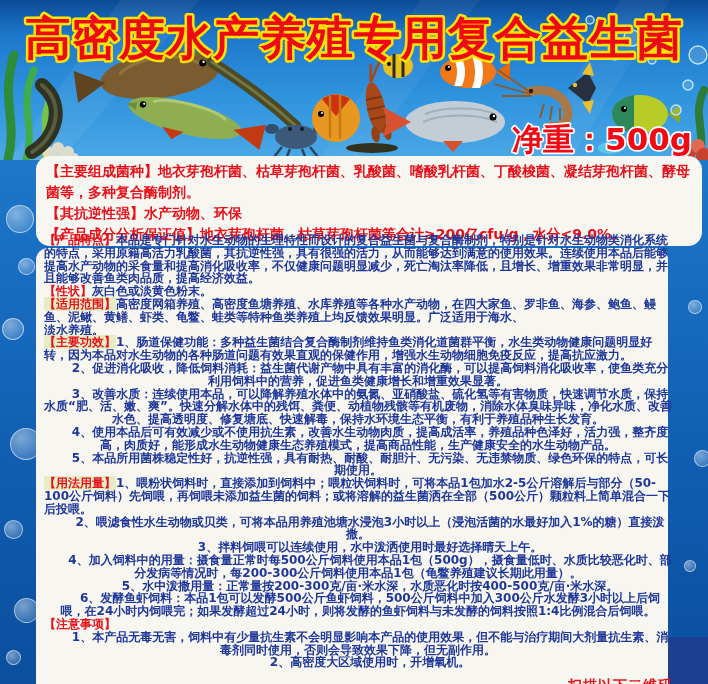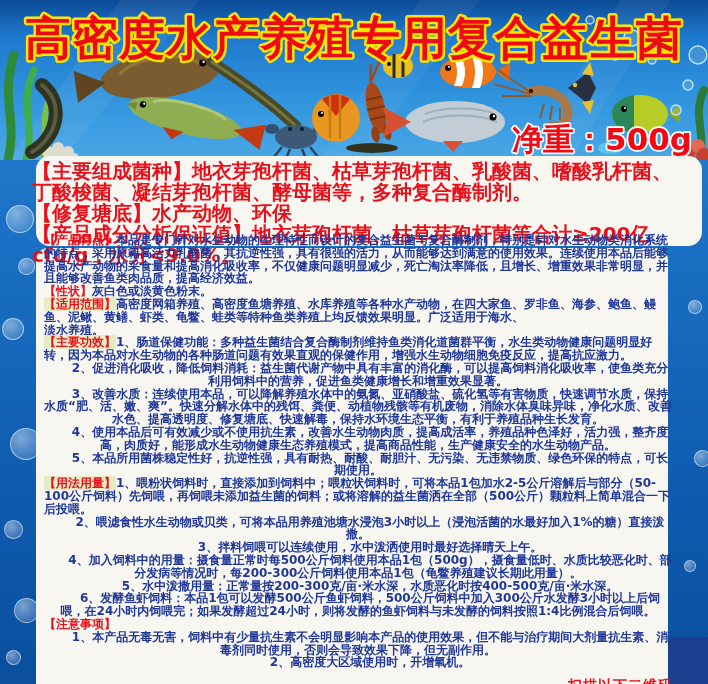--- a/index.html
+++ b/index.html
@@ -9,22 +9,22 @@
   .banner-svg{position:absolute;left:0;top:0;width:708px;height:160px;display:block;}
   
   .bubble{position:absolute;border-radius:50%;border:1px solid rgba(255,255,255,.55);
           background:radial-gradient(circle at 35% 30%,rgba(255,255,255,.45),rgba(255,255,255,.08));}
   .dark-rect{position:absolute;left:652px;top:637px;width:56px;height:47px;background:#1d3f8f;}
   
   .panel{position:absolute;background:#f8f6f1;}
   .panel-top{left:36px;top:156px;width:666px;height:90px;border-radius:14px;}
   .panel-main{left:36px;top:248px;width:632px;height:436px;border-radius:12px 12px 0 0;}
   
-  .comp-text{position:absolute;left:32px;top:161px;width:650px;
-             font-size:20px;line-height:21px;font-weight:bold;color:#e8101a;}
+  .comp-text{position:absolute;left:46px;top:161px;width:650px;
+             font-size:14px;line-height:21px;font-weight:bold;color:#e8101a;}
   .comp-text .para{white-space:normal;}
   
   .body-text{position:absolute;left:44px;top:234px;width:628px;
              font-size:12px;line-height:12.8px;font-weight:600;color:#1e3799;
              white-space:pre-wrap;}
   .body-text .para.indent{text-indent:2em;text-align:center;}
   .hdr{color:#e8101a;font-weight:bold;}
   .hdr.hl{background:#e6edc4;}
   
   .footer-cut{position:absolute;left:568px;top:675px;width:130px;height:9px;overflow:hidden;}
@@ -186,21 +186,21 @@
   <div class="bubble" style="left:694px;top:450px;width:15px;height:15px;"></div>
   <div class="bubble" style="left:684px;top:560px;width:10px;height:10px;"></div>
 
   <div class="dark-rect"></div>
 
   <div class="panel panel-top"></div>
   <div class="panel panel-main"></div>
 
   <div class="comp-text">
       <div class="para"><span class="hdr">【主要组成菌种】</span>地衣芽孢杆菌、枯草芽孢杆菌、乳酸菌、嗜酸乳杆菌、丁酸梭菌、凝结芽孢杆菌、酵母菌等，多种复合酶制剂。</div>
-      <div class="para"><span class="hdr">【修复塘底】</span>水产动物、环保</div>
+      <div class="para"><span class="hdr">【其抗逆性强】</span>水产动物、环保</div>
       <div class="para"><span class="hdr">【产品成分分析保证值】</span>地衣芽孢杆菌、枯草芽孢杆菌等合计≥200亿cfu/g，水分&lt;9.0%。</div>
     </div>
 
   <div class="body-text"><div class="section"><div class="para"><span class="hdr">【产品特点】</span>本品是专门针对水生动物的生理特性而设计的复合益生菌与复合酶制剂，特别是针对水生动物类消化系统的特点，采用原籍高活力乳酸菌，其抗逆性强，具有很强的活力，从而能够达到满意的使用效果。连续使用本品后能够提高水产动物的采食量和提高消化吸收率，不仅健康问题明显减少，死亡淘汰率降低，且增长、增重效果非常明显，并且能够改善鱼类肉品质，提高经济效益。</div></div><div class="section"><div class="para"><span class="hdr">【性状】</span>灰白色或淡黄色粉末。</div></div><div class="section"><div class="para"><span class="hdr hl">【适用范围】</span>高密度网箱养殖、高密度鱼塘养殖、水库养殖等各种水产动物，在四大家鱼、罗非鱼、海参、鲍鱼、鳗鱼、泥鳅、黄鳝、虾类、龟鳖、蛙类等特种鱼类养殖上均反馈效果明显。广泛适用于海水、
 淡水养殖。</div></div><div class="section"><div class="para"><span class="hdr hl">【主要功效】</span>1、肠道保健功能：多种益生菌结合复合酶制剂维持鱼类消化道菌群平衡，水生类动物健康问题明显好转，因为本品对水生动物的各种肠道问题有效果直观的保健作用，增强水生动物细胞免疫反应，提高抗应激力。</div><div class="para indent">2、促进消化吸收，降低饲料消耗：益生菌代谢产物中具有丰富的消化酶，可以提高饲料消化吸收率，使鱼类充分利用饲料中的营养，促进鱼类健康增长和增重效果显著。</div><div class="para indent">3、改善水质：连续使用本品，可以降解养殖水体中的氨氮、亚硝酸盐、硫化氢等有害物质，快速调节水质，保持水质“肥、活、嫩、爽”。快速分解水体中的残饵、粪便、动植物残骸等有机废物，消除水体臭味异味，净化水质、改善水色、提高透明度、修复塘底、快速解毒，保持水环境生态平衡，有利于养殖品种生长发育。</div><div class="para indent">4、使用本品后可有效减少或不使用抗生素，改善水生动物肉质，提高成活率，养殖品种色泽好，活力强，整齐度高，肉质好，能形成水生动物健康生态养殖模式，提高商品性能，生产健康安全的水生动物产品。</div><div class="para indent">5、本品所用菌株稳定性好，抗逆性强，具有耐热、耐酸、耐胆汁、无污染、无违禁物质、绿色环保的特点，可长期使用。</div></div><div class="section"><div class="para"><span class="hdr hl">【用法用量】</span>1、喂粉状饲料时，直接添加到饲料中；喂粒状饲料时，可将本品1包加水2-5公斤溶解后与部分（50-100公斤饲料）先饲喂，再饲喂未添加益生菌的饲料；或将溶解的益生菌洒在全部（500公斤）颗粒料上简单混合一下后投喂。</div><div class="para indent">2、喂滤食性水生动物或贝类，可将本品用养殖池塘水浸泡3小时以上（浸泡活菌的水最好加入1%的糖）直接泼撒。</div><div class="para indent">3、拌料饲喂可以连续使用，水中泼洒使用时最好选择晴天上午。</div><div class="para indent">4、加入饲料中的用量：摄食量正常时每500公斤饲料使用本品1包（500g），摄食量低时、水质比较恶化时、部分发病等情况时，每200-300公斤饲料使用本品1包（龟鳖养殖建议长期此用量）。</div><div class="para indent">5、水中泼撒用量：正常量按200-300克/亩·米水深，水质恶化时按400-500克/亩·米水深。</div><div class="para indent">6、发酵鱼虾饲料：本品1包可以发酵500公斤鱼虾饲料，500公斤饲料中加入300公斤水发酵3小时以上后饲喂，在24小时内饲喂完；如果发酵超过24小时，则将发酵的鱼虾饲料与未发酵的饲料按照1:4比例混合后饲喂。</div></div><div class="section"><div class="para"><span class="hdr">【注意事项】</span></div><div class="para indent">1、本产品无毒无害，饲料中有少量抗生素不会明显影响本产品的使用效果，但不能与治疗期间大剂量抗生素、消毒剂同时使用，否则会导致效果下降，但无副作用。</div><div class="para indent">2、高密度大区域使用时，开增氧机。</div></div></div>
 
   <div class="footer-cut">
     <span>扫描以下二维码</span>
   </div>
 

